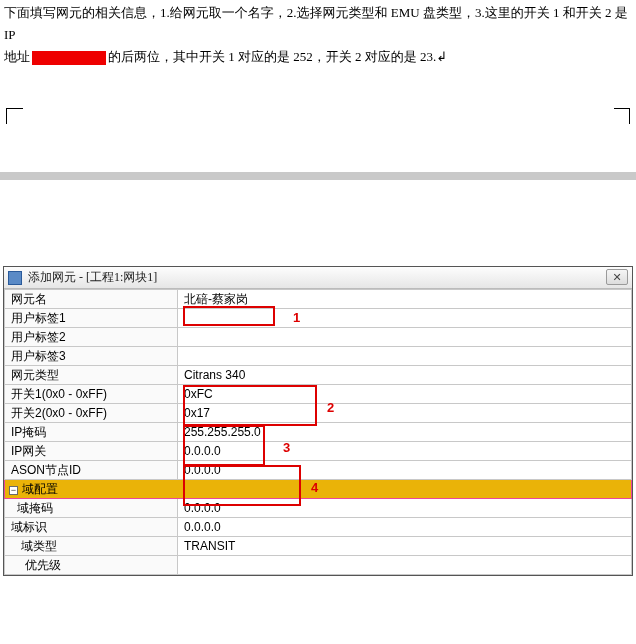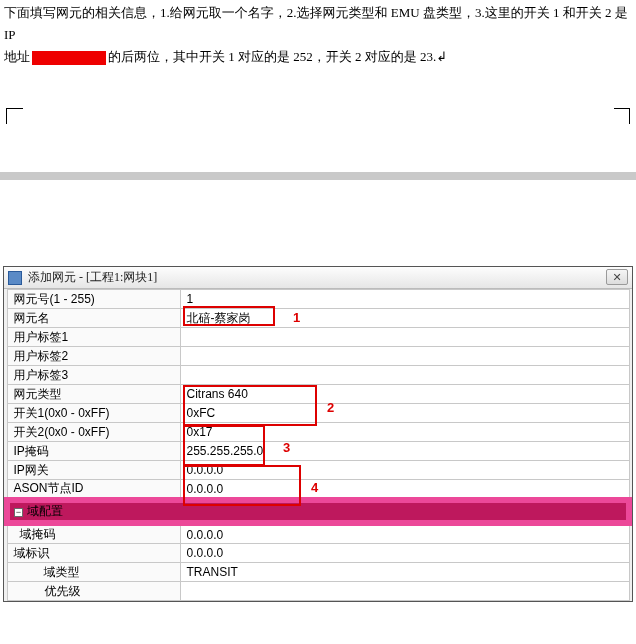--- a/index.html
+++ b/index.html
@@ -89,24 +89,24 @@
       font-size: 12px;
     }
     .prop-row td.label {
       width: 173px;
       background: #fafafa;
     }
     .prop-row td.value {
       position: relative;
     }
     .section-row td {
-      border: 6px solid #ec4899;
+      border: 1px solid #ec4899;
       height: 19px;
       padding: 0 4px;
-      background: #be185d;
+      background: #eab308;
       font-family: Tahoma, "SimSun", sans-serif;
       font-size: 12px;
     }
     .section-icon {
       display: inline-block;
       width: 9px; height: 9px;
       border: 1px solid #6a6a6a;
       text-align: center;
       line-height: 7px;
       font-size: 9px;
@@ -151,43 +151,39 @@
 <div class="dialog-container">
 <div class="dialog">
   <div class="titlebar">
     <div class="app-icon"></div>
     <span class="title-text">添加网元 - [工程1:网块1]</span>
     <div class="close-btn">✕</div>
   </div>
 
   <table class="prop-table">
     <tbody>
-          <tr class="prop-row">
-            <td class="label">网元号(1 - 255)</td>
-            <td class="value">1</td>
-          </tr>
     <tr class="prop-row">
             <td class="label">网元名</td>
             <td class="value">北碚-蔡家岗</td>
           </tr>
     <tr class="prop-row">
             <td class="label">用户标签1</td>
             <td class="value"></td>
           </tr>
     <tr class="prop-row">
             <td class="label">用户标签2</td>
             <td class="value"></td>
           </tr>
     <tr class="prop-row">
             <td class="label">用户标签3</td>
             <td class="value"></td>
           </tr>
     <tr class="prop-row">
             <td class="label">网元类型</td>
-            <td class="value">Citrans 640</td>
+            <td class="value">Citrans 340</td>
           </tr>
     <tr class="prop-row">
             <td class="label">开关1(0x0 - 0xFF)</td>
             <td class="value">0xFC</td>
           </tr>
     <tr class="prop-row">
             <td class="label">开关2(0x0 - 0xFF)</td>
             <td class="value">0x17</td>
           </tr>
     <tr class="prop-row">
@@ -207,25 +203,25 @@
           </tr>
     <tr class="prop-row">
             <td class="label" style="padding-left:12px">域掩码</td>
             <td class="value">0.0.0.0</td>
           </tr>
     <tr class="prop-row">
             <td class="label" style="">域标识</td>
             <td class="value">0.0.0.0</td>
           </tr>
     <tr class="prop-row">
-            <td class="label" style="padding-left:36px">域类型</td>
+            <td class="label" style="padding-left:16px">域类型</td>
             <td class="value">TRANSIT</td>
           </tr>
     <tr class="prop-row">
-            <td class="label" style="padding-left:37px">优先级</td>
+            <td class="label" style="padding-left:20px">优先级</td>
             <td class="value"></td>
           </tr>
   </tbody>
       </table>
 </div>
 
 <div class="hl-box" style="left:183px; top:40px; width:92px; height:20px;"></div>
 <div class="hl-num" style="left:293px; top:44px;">1</div>
 
 <div class="hl-box" style="left:183px; top:119px; width:134px; height:41px;"></div>

